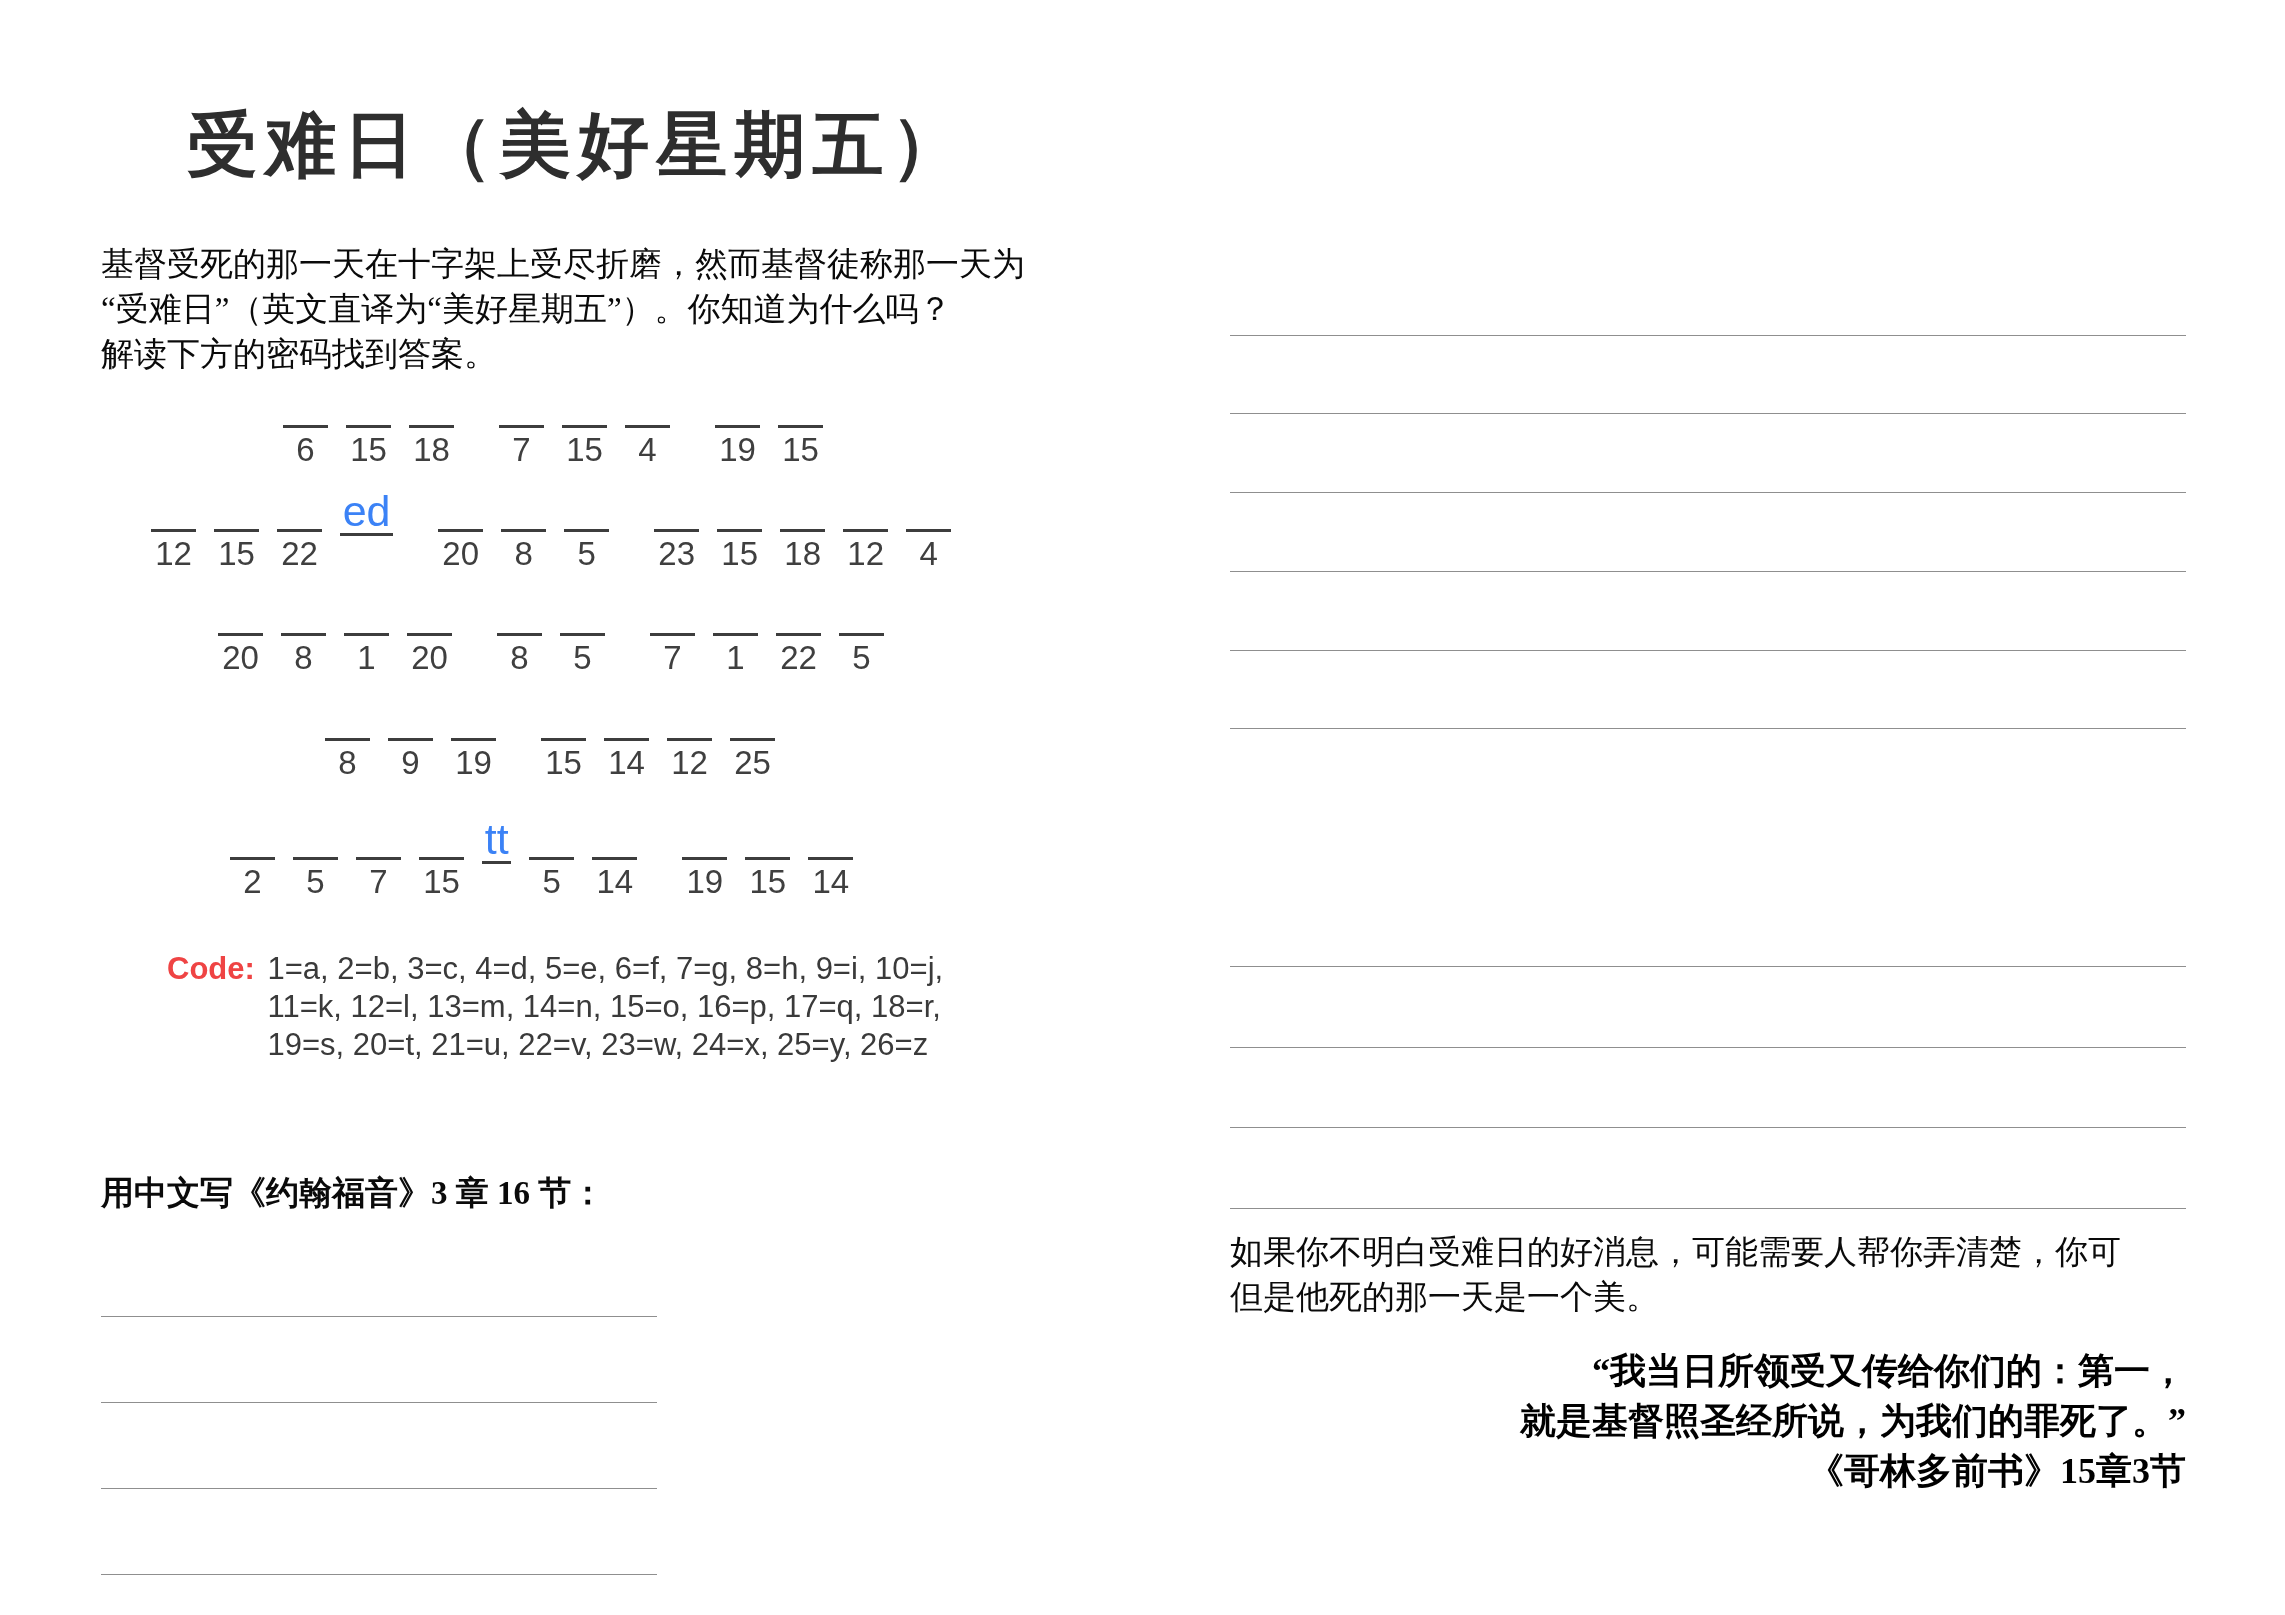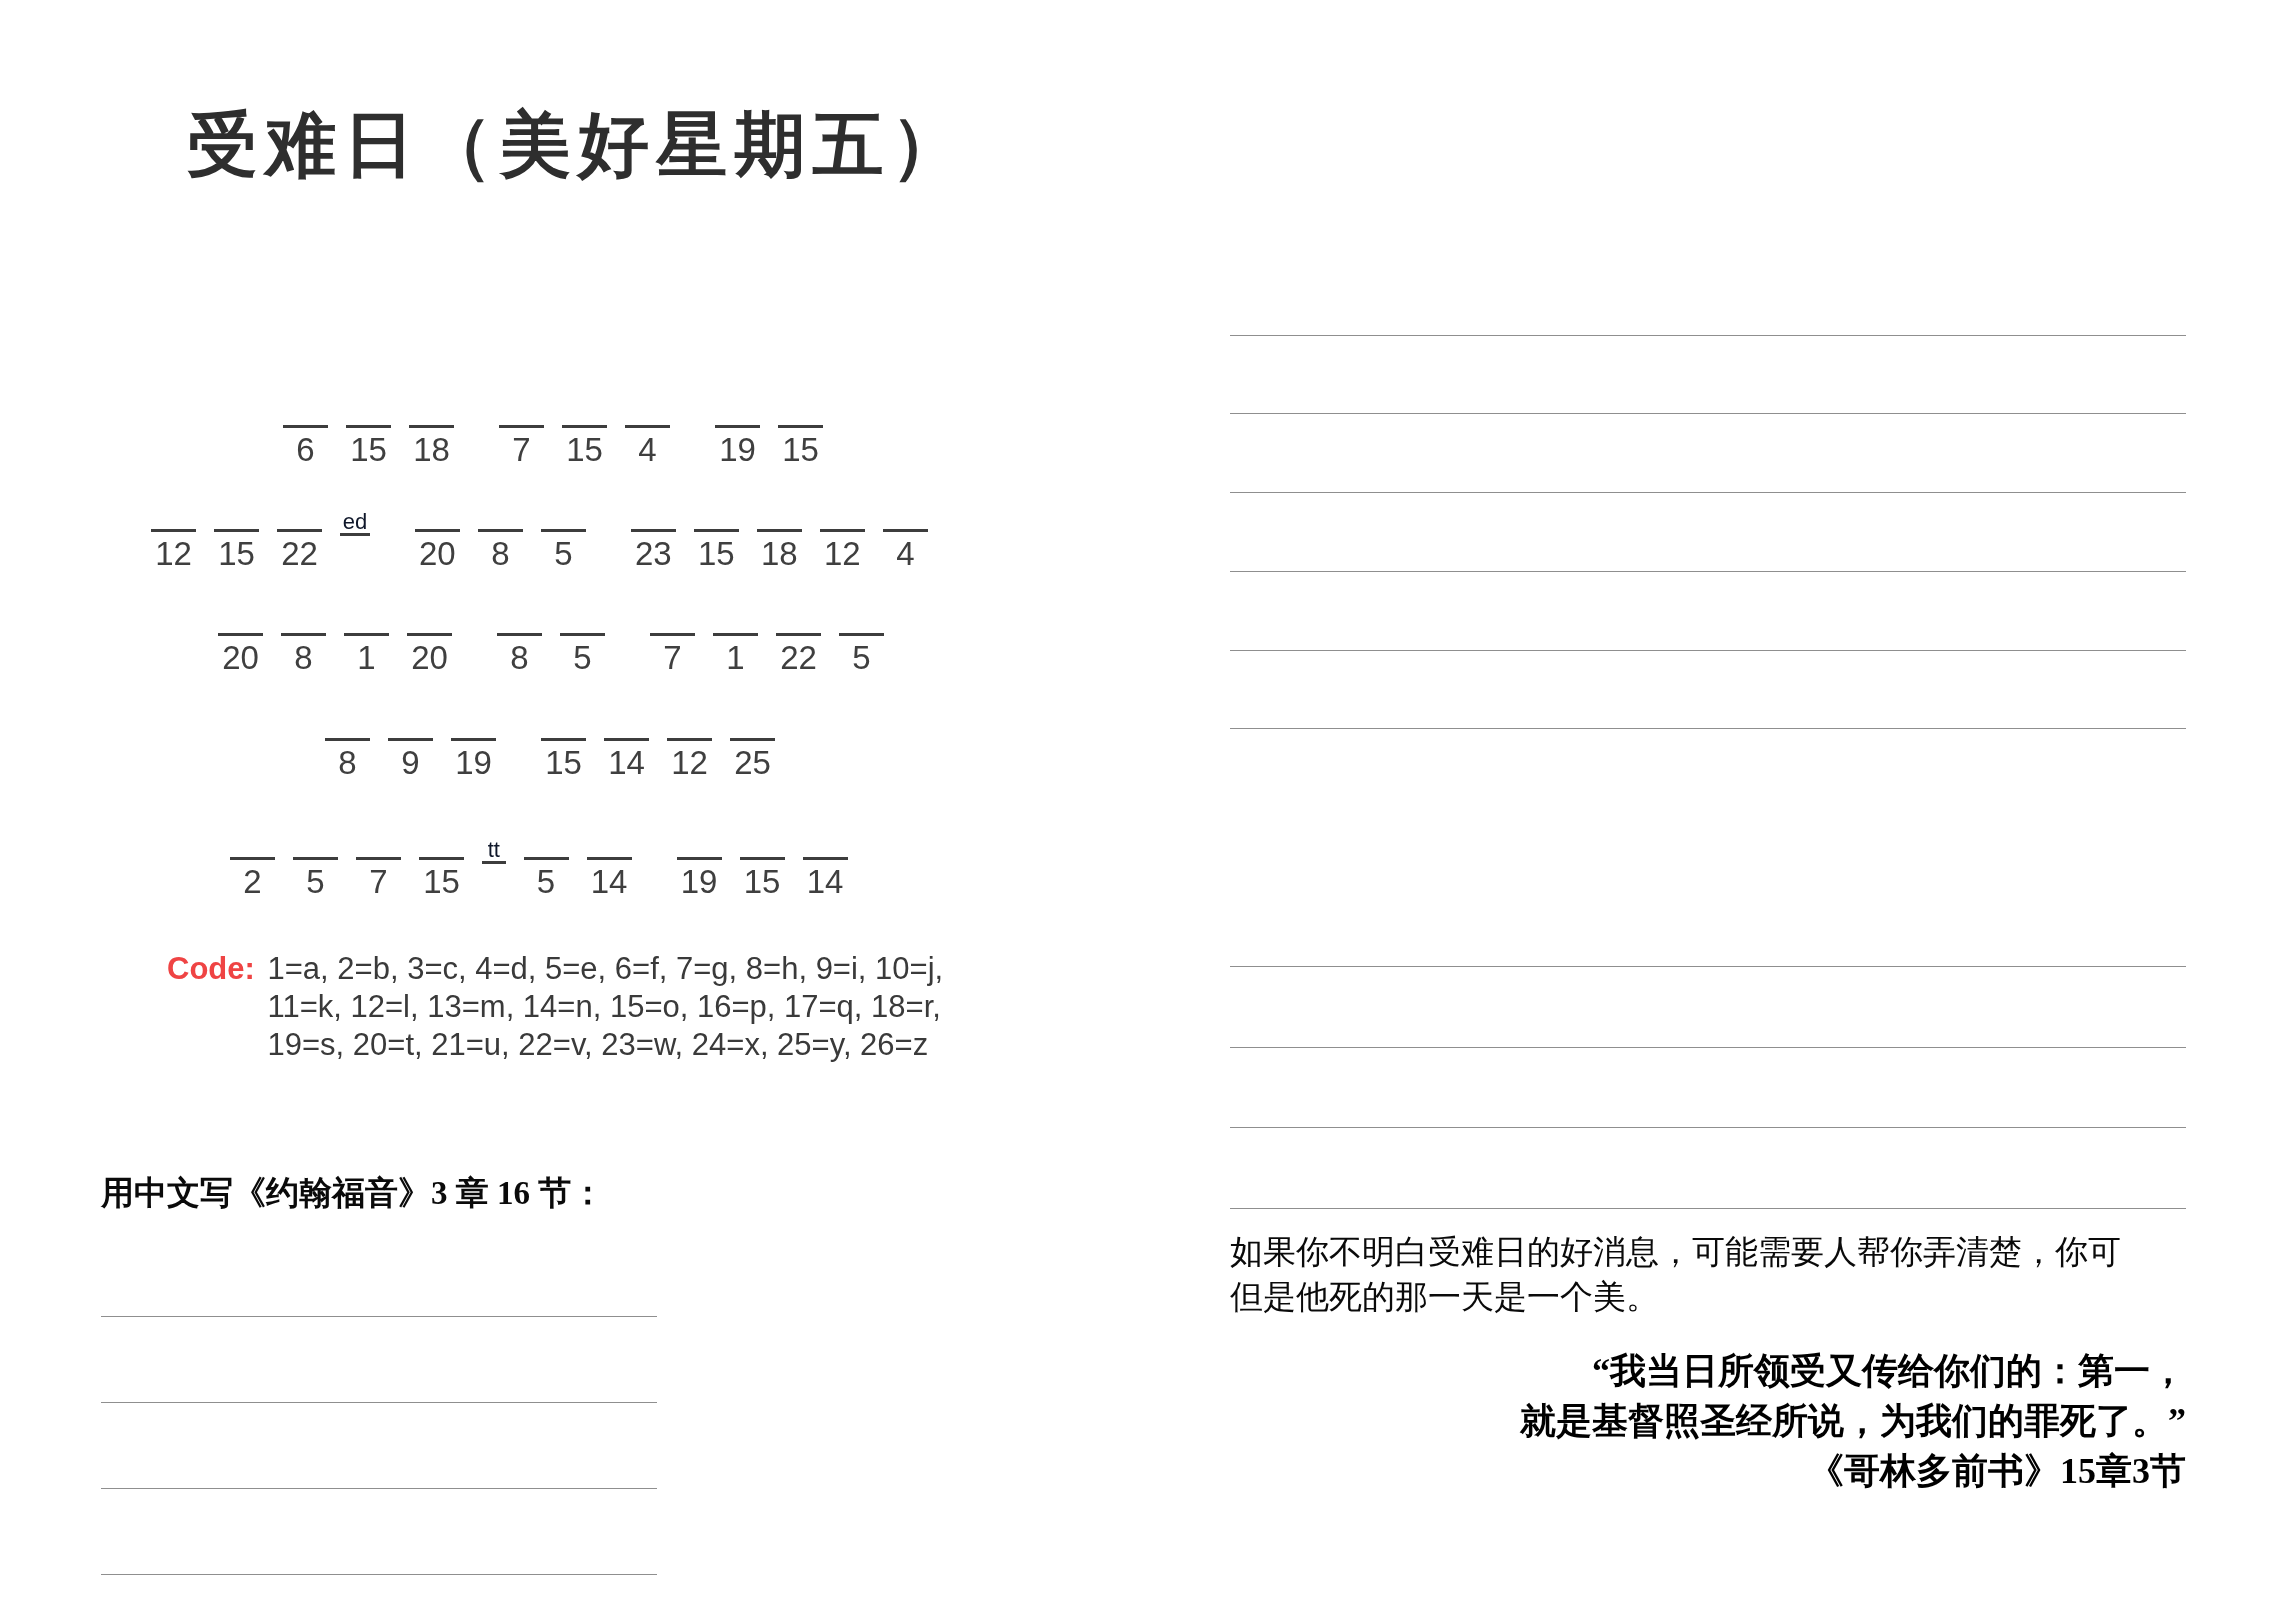--- a/index.html
+++ b/index.html
@@ -18,41 +18,46 @@
   
   .cipher-row{position:absolute;display:flex;align-items:flex-start;}
   .tok{display:flex;flex-direction:column;width:45px;margin-right:18px;}
   .tok .bar{margin-top:36px;border-top:3.6px solid #3d3d3d;width:100%;height:0;}
   .tok .num{margin-top:4.5px;text-align:center;font-family:"Liberation Sans",sans-serif;
             font-size:33px;line-height:1;color:#3f3f3f;}
   .tok.gapword{width:9px;margin-right:18px;}
   .tok.pre{width:auto;min-width:23.5px;}
   .tok.pre .pf{height:40px;border-bottom:3.6px solid #3d3d3d;display:flex;align-items:flex-end;
                justify-content:center;padding:0 2.7px;font-family:"Liberation Sans",sans-serif;
-               font-size:22px;line-height:1;color:#0f172a;}
+               font-size:43px;line-height:1;color:#3b82f6;}
 
   
   .code{position:absolute;left:143px;top:950px;display:flex;
         font-family:"Liberation Sans",sans-serif;font-size:31px;line-height:38px;color:#3a3a3a;white-space:nowrap;}
   .code .lbl{font-weight:bold;color:#ef4444;margin-right:12.7px;font-family:"Liberation Sans",sans-serif;}
 
   
   .line-group{position:absolute;left:0;top:0;width:0;height:0;}
   .writing-line{position:absolute;height:0;border-top:1.8px solid #8f8f8f;}
 
   
   .quote-line{font-size:36px;font-weight:bold;line-height:50px;color:#000;}
 </style>
 </head>
 <body>
 
 <div class="page">
 
   <div class="abs title" style="left:163px;top:98px">受难日（美好星期五）</div>
 
+  <div class="abs" style="left:77px;top:242px">
+    <div class="cn">基督受死的那一天在十字架上受尽折磨，然而基督徒称那一天为</div>
+    <div class="cn">“受难日”（英文直译为“美好星期五”）。你知道为什么吗？</div>
+    <div class="cn">解读下方的密码找到答案。</div>
+  </div>
 
   <div>
       <div class="cipher-row" style="left: 259px; top: 389px;">
         <div class="tok">
           <div class="bar"></div>
           <div class="num">6</div>
         </div>
         <div class="tok">
           <div class="bar"></div>
           <div class="num">15</div>

